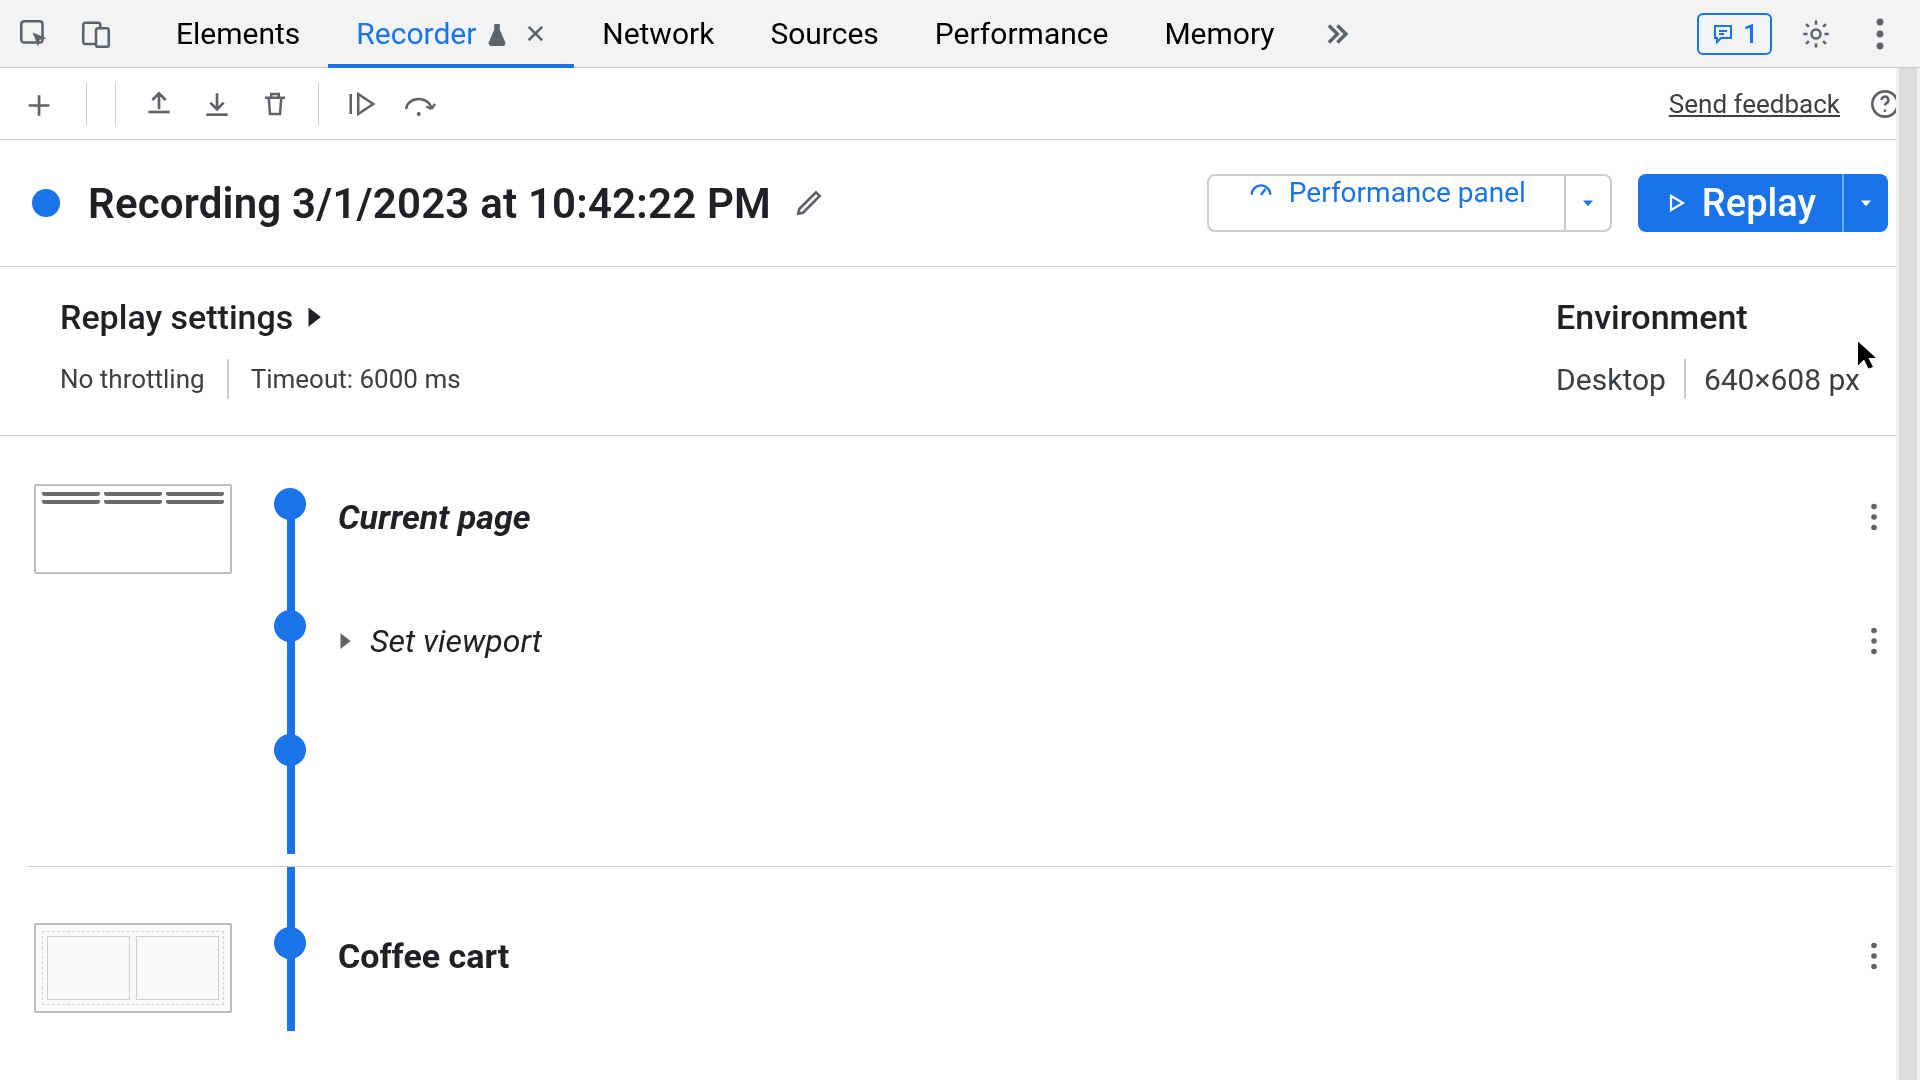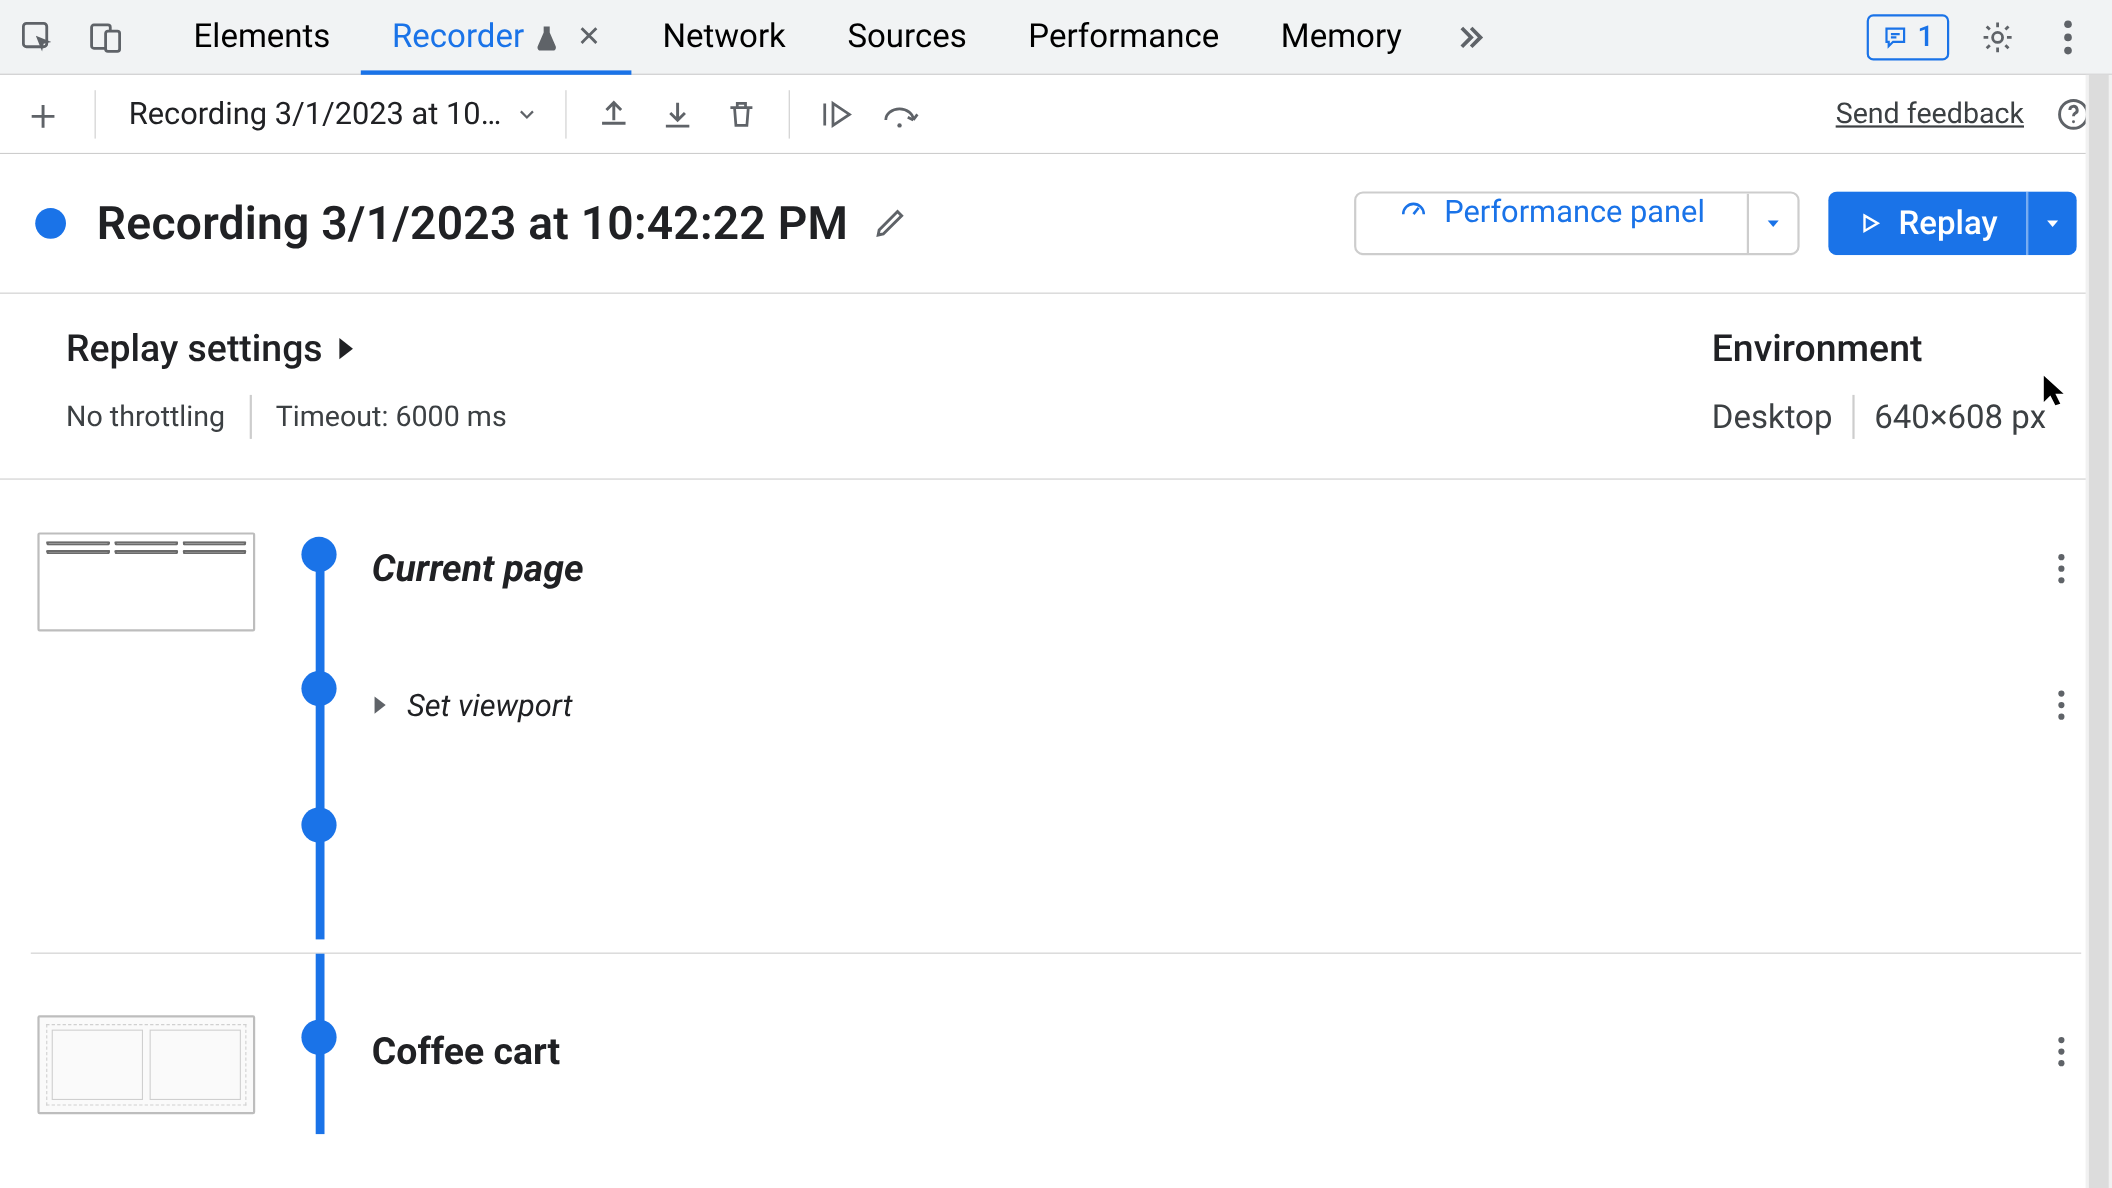--- a/index.html
+++ b/index.html
@@ -32,21 +32,21 @@
   
   .titlerow { display:flex; align-items:center; padding:34px 32px 34px 32px; }
   .titlerow .dot { width:28px; height:28px; border-radius:50%; background:#1a73e8; margin-right:28px; }
   .titlerow h1 { font-size:42px; font-weight:600; letter-spacing:.2px; }
   .titlerow .edit { margin-left:22px; color:#5f6368; cursor:pointer; }
   .titlerow .spacer { flex:1; }
   .splitbtn { display:flex; align-items:stretch; border:2px solid #cdcdcd; border-radius:8px; overflow:hidden; height:58px; }
   .splitbtn .main { display:flex; align-items:flex-start; gap:14px; padding:0 38px; font-size:28px; color:#1a73e8; cursor:pointer; }
   .splitbtn .chev { display:flex; align-items:center; justify-content:center; width:46px; border-left:2px solid #cdcdcd; cursor:pointer; color:#1a73e8; }
   .replaybtn { display:flex; align-items:stretch; border-radius:8px; overflow:hidden; margin-left:26px; height:58px; }
-  .replaybtn .main { display:flex; align-items:center; gap:14px; padding:0 26px; background:#1a73e8; color:#fff; font-size:30px; font-weight:500; cursor:pointer; }
+  .replaybtn .main { display:flex; align-items:center; gap:14px; padding:0 26px; background:#1a73e8; color:#fff; font-size:38px; font-weight:500; cursor:pointer; }
   .replaybtn .chev { display:flex; align-items:center; justify-content:center; width:46px; background:#1a73e8; border-left:2px solid rgba(255,255,255,.4); color:#fff; cursor:pointer; }
   .titlehr { height:1px; background:#cdcdcd; }
 
   
   .fakecursor { position:absolute; left:1856px; top:272px; font-size:28px; color:#000; pointer-events:none; }
 
   
   .settingsrow { display:flex; padding:30px 60px 36px 60px; border-bottom:1px solid #cdcdcd; }
   .settingsleft h2 { font-size:34px; font-weight:500; display:flex; align-items:center; gap:12px; cursor:pointer; }
   .pillrow { display:flex; align-items:center; margin-top:22px; font-size:26px; color:#3c4043; }
@@ -65,21 +65,21 @@
   .cupgrid { display:grid; grid-template-columns:repeat(3,1fr); grid-template-rows:repeat(2,1fr); gap:4px; }
   .cup { border:2px solid #6b6b6b; border-radius:2px 2px 4px 4px; position:relative; overflow:hidden; }
   .cup::after { content:""; position:absolute; right:-6px; top:6px; width:8px; height:14px; border:2px solid #6b6b6b; border-left:none; border-radius:0 6px 6px 0; }
   .cup .layer { position:absolute; left:0; right:0; }
   .timelinecol { position:relative; width:52px; }
   .tl-line { position:absolute; left:25px; top:14px; bottom:-18px; width:8px; background:#1a73e8; }
   .tl-dot { position:absolute; left:12px; width:32px; height:32px; border-radius:50%; background:#1a73e8; }
   .stepcol { flex:1; padding-top:2px; }
   .steprow { display:flex; align-items:center; height:62px; gap:12px; }
   .steprow.bold .label { font-weight:700; font-size:34px; }
-  .steprow .label { font-size:28px; }
+  .steprow .label { font-size:32px; }
   .steprow .disclose { color:#5f6368; width:20px; }
   .steprow .kebab { margin-left:auto; color:#5f6368; cursor:pointer; font-size:0; width:36px; height:36px; display:flex; align-items:center; justify-content:center; }
   .group-divider { height:1px; background:#cdcdcd; margin:12px 0 0 0; }
 
   
   .fakescroll { position:absolute; right:0; top:0; width:24px; height:100%; background:#f1f1f1; }
   .fakescroll .thumb { position:absolute; left:3px; top:0; width:18px; height:100%; background:#dcdcdc; border:none; border-radius:0; padding:0; }
 
   
   .mainarea { position:relative; height:calc(1080px - 68px); }
@@ -159,28 +159,20 @@
         </svg>
     </div>
   </div>
 </div>
 
 <div class="mainarea">
 
   <div class="subbar">
     <div class="plus">＋</div>
     <div class="vr"></div>
-    <div class="recselect">
-      <span>Recording 3/1/2023 at 10…</span>
-      <span class="caret">
-        <svg width="22" height="22" viewBox="0 0 24 24" fill="none" stroke="#5f6368" stroke-width="2.2">
-            <path d="M6 9l6 6 6-6"></path>
-          </svg>
-      </span>
-    </div>
     <div class="vr"></div>
     <div class="graybtn">
       <svg width="32" height="32" viewBox="0 0 24 24" fill="none" stroke="#5f6368" stroke-width="2">
           <path d="M12 16V4M7 9l5-5 5 5"></path>
           <path d="M4 18h16"></path>
         </svg>
     </div>
     <div class="graybtn">
       <svg width="32" height="32" viewBox="0 0 24 24" fill="none" stroke="#5f6368" stroke-width="2">
           <path d="M12 4v12M7 11l5 5 5-5"></path>

